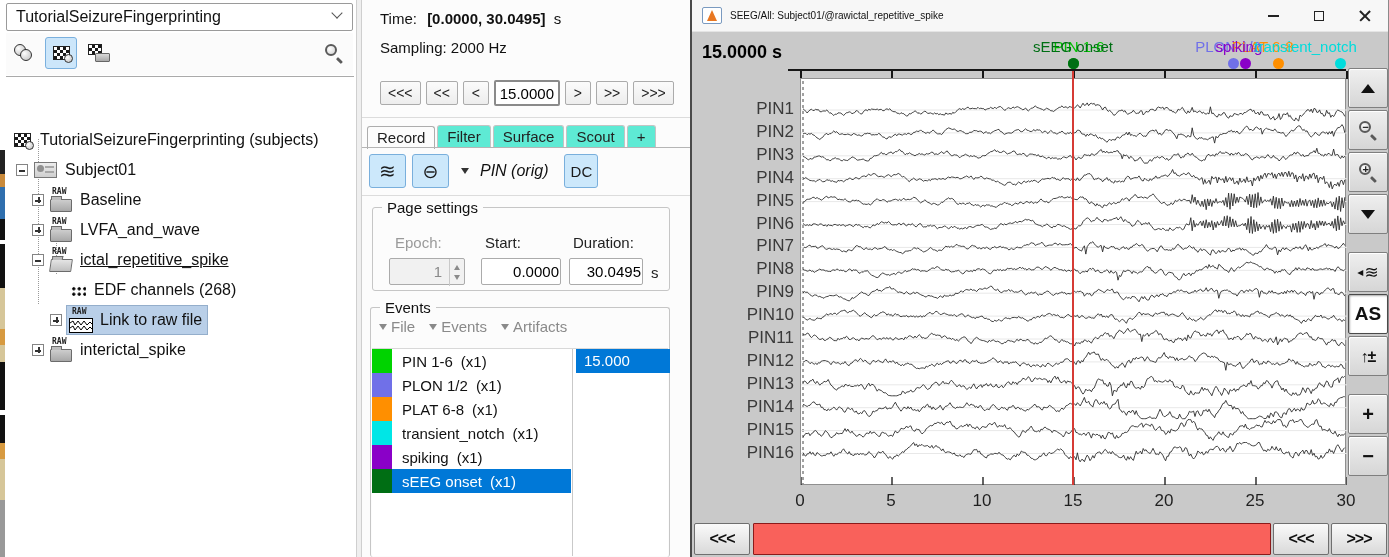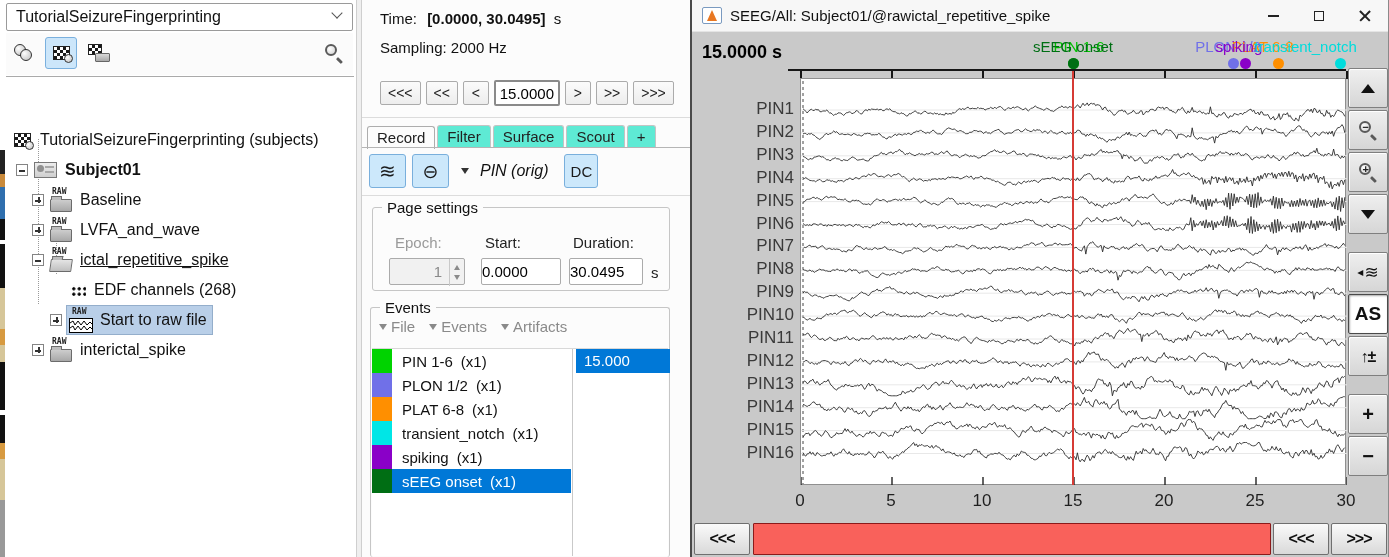--- a/index.html
+++ b/index.html
@@ -103,21 +103,21 @@
   .wave-ico::before { content:"\224B"; font-size:20px; }
   .circ-ico::before { content:"\2296"; font-size:19px; }
   .dd-arrow { width:0; height:0; border-left:4.5px solid transparent; border-right:4.5px solid transparent;
          border-top:6px solid #333; display:inline-block; margin:0 5px 0 6px; }
   .montage { font-style:italic; font-size:16px; }
   .groupbox { position:absolute; border:1px solid #C6C6C6; border-radius:3px; background:#FCFCFC; }
   .legend { position:absolute; top:-9px; left:9px; background:#FCFCFC; padding:0 5px; font-size:15px; color:#111; }
   .fldlabel { position:absolute; font-size:15px; color:#222; }
   .fldlabel.dis { color:#9a9a9a; }
   .fld { position:absolute; height:27px; border:1px solid #ABABAB; border-radius:2px; background:#fff;
-         font-size:15px; padding-right:7px; font-family:"Liberation Sans",sans-serif; }
+         font-size:15px; text-align:right; padding-right:1px; font-family:"Liberation Sans",sans-serif; }
   .fld.dis { background:#F1F1F1; color:#8a8a8a; }
   .spin { position:absolute; width:15px; height:27px; border-left:1px solid #C9C9C9; right:0; top:0; }
   .spin::before { content:""; position:absolute; left:4px; top:6px; width:0; height:0;
       border-left:3.5px solid transparent; border-right:3.5px solid transparent; border-bottom:5px solid #8a8a8a; }
   .spin::after { content:""; position:absolute; left:4px; bottom:6px; width:0; height:0;
       border-left:3.5px solid transparent; border-right:3.5px solid transparent; border-top:5px solid #8a8a8a; }
   .evmenus { position:absolute; left:8px; top:10px; display:flex; gap:14px; color:#8a8a8a; font-size:15px; }
   .evmenu { display:flex; align-items:center; }
   .evmenu .dd-arrow { border-top-color:#8a8a8a; margin:0 4px 0 0; }
   .evlist { position:absolute; left:1px; top:40px; right:1px; bottom:1px; background:#fff; border-top:1px solid #D8D8D8; }
@@ -132,21 +132,21 @@
 
   
   #viewer { position:absolute; left:690px; top:0; width:699px; height:557px; background:#C9C9C9;
             border-left:2px solid #4a4a4a; border-right:1px solid #8a8a8a; overflow:hidden; }
   .titlebar { position:absolute; left:0; top:0; width:100%; height:32px; background:#F7F7F7;
               display:flex; align-items:center; border-bottom:1px solid #E4E4E4; }
   .ml-icon { position:relative; width:20px; height:17px; margin-left:10px; background:#fff;
              border:1px solid #7a9ac0; border-radius:2px; flex:none; }
   .ml-icon::before { content:""; position:absolute; left:4px; bottom:2px; width:0; height:0;
       border-left:5px solid transparent; border-right:5px solid transparent; border-bottom:11px solid #E87722; }
-  .titletext { margin-left:8px; font-size:15px; color:#111; }
+  .titletext { margin-left:8px; font-size:10px; color:#111; }
   .winbtns { position:absolute; right:0; top:0; height:32px; display:flex; }
   .winbtn { width:46px; height:32px; display:flex; align-items:center; justify-content:center; }
   .glyph-min { width:11px; height:1.8px; background:#222; }
   .glyph-max { width:10px; height:10px; border:1.6px solid #222; }
   .glyph-close { position:relative; width:12px; height:12px; }
   .glyph-close::before, .glyph-close::after { content:""; position:absolute; left:-1px; top:5px;
       width:14px; height:1.6px; background:#222; }
   .glyph-close::before { transform:rotate(45deg); } .glyph-close::after { transform:rotate(-45deg); }
 
   .cur-time { position:absolute; left:10px; top:42px; font-size:18px; font-weight:bold; color:#000; }
@@ -222,21 +222,21 @@
       <div class="guide" style="left:32px; top:62px; height:165px;"></div>
       <div class="guide" style="left:50px; top:152px; height:45px;"></div>
 
       <div class="trow" style="top:2px; padding-left:8px;">
         <span class="checker" style="margin-right:9px;">
             <i class="face"></i>
           </span>
         <span>TutorialSeizureFingerprinting (subjects)</span>
       </div>
 
-      <div class="trow" style="top:32px; padding-left:10px;font-weight:bold;">
+      <div class="trow" style="top:32px; padding-left:10px;">
         <span class="exp minus" style="margin-right:6px;"></span>
         <span class="cardicon" style="margin-right:8px;">
             <i></i>
             <em></em>
           </span>
         <span>Subject01</span>
       </div>
 
       <div class="trow" style="top:62px; padding-left:26px;">
         <span class="exp plus" style="margin-right:5px;"></span>
@@ -273,21 +273,21 @@
       <div class="trow" style="top:182px; padding-left:44px;">
         <span class="exp plus" style="margin-right:4px;"></span>
         <span class="sel-box">
           <span class="rawlink" style="margin-right:5px;">
             <span class="rawtxt">RAW</span>
             <span class="zig"><svg width="22" height="13">
               <polyline points="0,3 3,1 5,5 8,1 11,5 14,1 17,5 20,2 22,4" fill="none" stroke="#000" stroke-width="1"></polyline>
               <polyline points="0,8 3,6 5,10 8,6 11,10 14,6 17,10 20,7 22,9" fill="none" stroke="#000" stroke-width="1"></polyline>
             </svg></span>
           </span>
-          <span>Start to raw file</span>
+          <span>Link to raw file</span>
         </span>
       </div>
 
       <div class="trow" style="top:212px; padding-left:26px;">
         <span class="exp plus" style="margin-right:5px;"></span>
         <span class="rawfolder" style="margin-right:5px;">
             <span class="rawtxt">RAW</span>
             <span class="fold"></span>
           </span>
         <span>interictal_spike</span>

